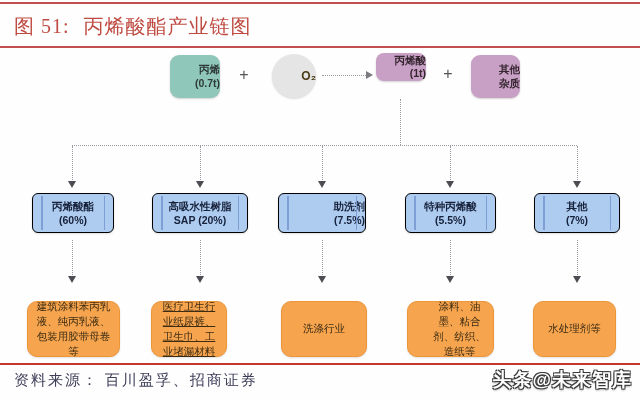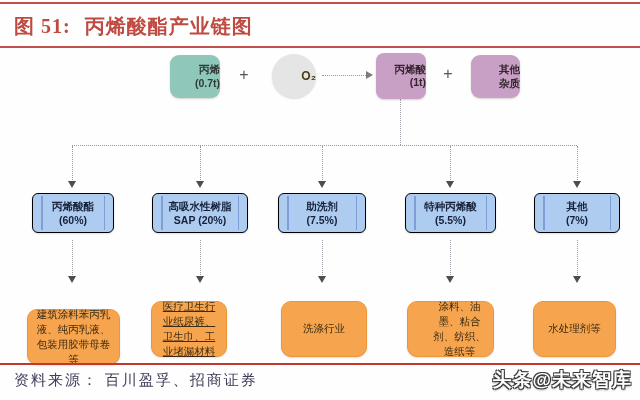--- a/index.html
+++ b/index.html
@@ -6,41 +6,41 @@
   body{
     width:640px;height:400px;overflow:hidden;
     background:#fefefe;
     font-family:"Liberation Sans","DejaVu Sans",sans-serif;
     position:relative;
   }
   .stage{position:absolute;left:0;top:0;width:640px;height:400px;}
 
   
   .top-rule{position:absolute;left:0;top:2px;width:640px;height:2px;background:#c0504d;}
-  .title-row{position:absolute;left:14px;top:13px;font-size:20px;font-weight:bold;
+  .title-row{position:absolute;left:14px;top:13px;font-size:20px;font-weight:normal;
              color:#bf4a41;font-family:"Liberation Serif","DejaVu Serif",serif;letter-spacing:1px;}
   .title-row .fig-label{margin-right:14px;}
   .title-underline{position:absolute;left:0;top:46px;width:640px;height:2px;background:#c0504d;}
 
   
   .node{position:absolute;display:flex;flex-direction:column;align-items:flex-end;
         justify-content:center;text-align:center;box-sizing:border-box;}
   .node .l1,.node .l2{line-height:1.25;}
 
   
   .box-propylene{left:170px;top:55px;width:50px;height:43px;background:#8fc7ba;
         border-radius:9px;color:#2e3a36;font-size:10.5px;font-weight:600;
         box-shadow:0 1px 2px rgba(0,0,0,.18);}
   .plus{position:absolute;width:20px;text-align:center;font-size:16px;color:#555;}
   .plus1{left:234px;top:66px;}
   .plus2{left:438px;top:65px;}
   .o2-circle{left:272px;top:54px;width:44px;height:44px;border-radius:50%;
         background:#e5e5e5;color:#4a3c14;font-size:12px;font-weight:600;
         box-shadow:0 1px 2px rgba(0,0,0,.15);}
-  .box-acrylic{left:376px;top:53px;width:50px;height:46px;background:#c89fc5;
+  .box-acrylic{left:376px;top:53px;width:50px;height:28px;background:#c89fc5;
         border-radius:8px;color:#35262f;font-size:10.5px;font-weight:600;
         box-shadow:0 1px 2px rgba(0,0,0,.18);}
   .box-impurity{left:471px;top:55px;width:49px;height:43px;background:#c89fc5;
         border-radius:9px;color:#35262f;font-size:10.5px;font-weight:600;
         box-shadow:0 1px 2px rgba(0,0,0,.18);}
 
   
   .hdash{position:absolute;height:0;border-top:1px dotted #9a9aa2;}
   .vdash{position:absolute;width:0;border-left:1px dotted #9a9aa2;}
   .reaction-arrow-line{left:322px;top:75px;width:44px;}
@@ -59,30 +59,30 @@
   .ax1{left:68px;} .ax2{left:196px;} .ax3{left:318px;} .ax4{left:446px;} .ax5{left:573px;}
 
   
   .midbox{position:absolute;top:193px;height:40px;background:#aecbf0;
         border:1px solid #000000;border-radius:6px;color:#16213a;
         font-size:10.5px;font-weight:600;display:flex;flex-direction:column;
         align-items:center;justify-content:center;text-align:center;
         box-sizing:border-box;box-shadow:0 1px 2px rgba(0,0,0,.12);}
   .midbox .sbar{position:absolute;top:2px;bottom:2px;width:1.5px;background:#7d9fd6;}
   .midbox .sbar.left{left:8px;} .midbox .sbar.right{right:8px;}
-  .m1{left:32px;width:82px;} .m2{left:152px;width:96px;} .m3{left:278px;width:88px;}
+  .m1{left:32px;width:82px;} .m2{left:152px;width:96px;} .m3{left:278px;width:88px;align-items:flex-end;}
   .m4{left:405px;width:91px;} .m5{left:534px;width:86px;}
 
   
   .endbox{position:absolute;top:301px;height:56px;background:#f6a44e;
         border:1px solid #ec9639;border-radius:10px;color:#41links2a10;
         color:#3d2c12;font-size:10.5px;display:flex;align-items:center;
         justify-content:center;text-align:center;padding:4px 6px;box-sizing:border-box;
         line-height:1.45;box-shadow:0 1px 2px rgba(0,0,0,.12);}
-  .e1{left:27px;width:93px;margin-top:8px;} .e2{left:151px;width:76px;text-decoration:underline;} .e3{left:281px;width:86px;}
+  .e1{left:27px;width:93px;} .e2{left:151px;width:76px;text-decoration:underline;} .e3{left:281px;width:86px;}
   .e4{left:407px;width:87px;padding-left:24px;} .e5{left:533px;width:83px;text-align:center;}
 
   
   .footer-rule{position:absolute;left:0;top:363px;width:640px;height:2px;background:#c4372c;}
   .source-text{position:absolute;left:14px;top:371px;font-size:15px;color:#3f3f5a;
         font-family:"Liberation Serif","DejaVu Serif",serif;letter-spacing:2px;}
   .watermark{position:absolute;right:8px;top:367px;font-size:19px;font-weight:bold;
         color:#ffffff;letter-spacing:1px;
         text-shadow:-1px -1px 0 #3a3a3a,1px -1px 0 #3a3a3a,-1px 1px 0 #3a3a3a,
                     1px 1px 0 #3a3a3a,0 2px 2px rgba(0,0,0,.35);}

